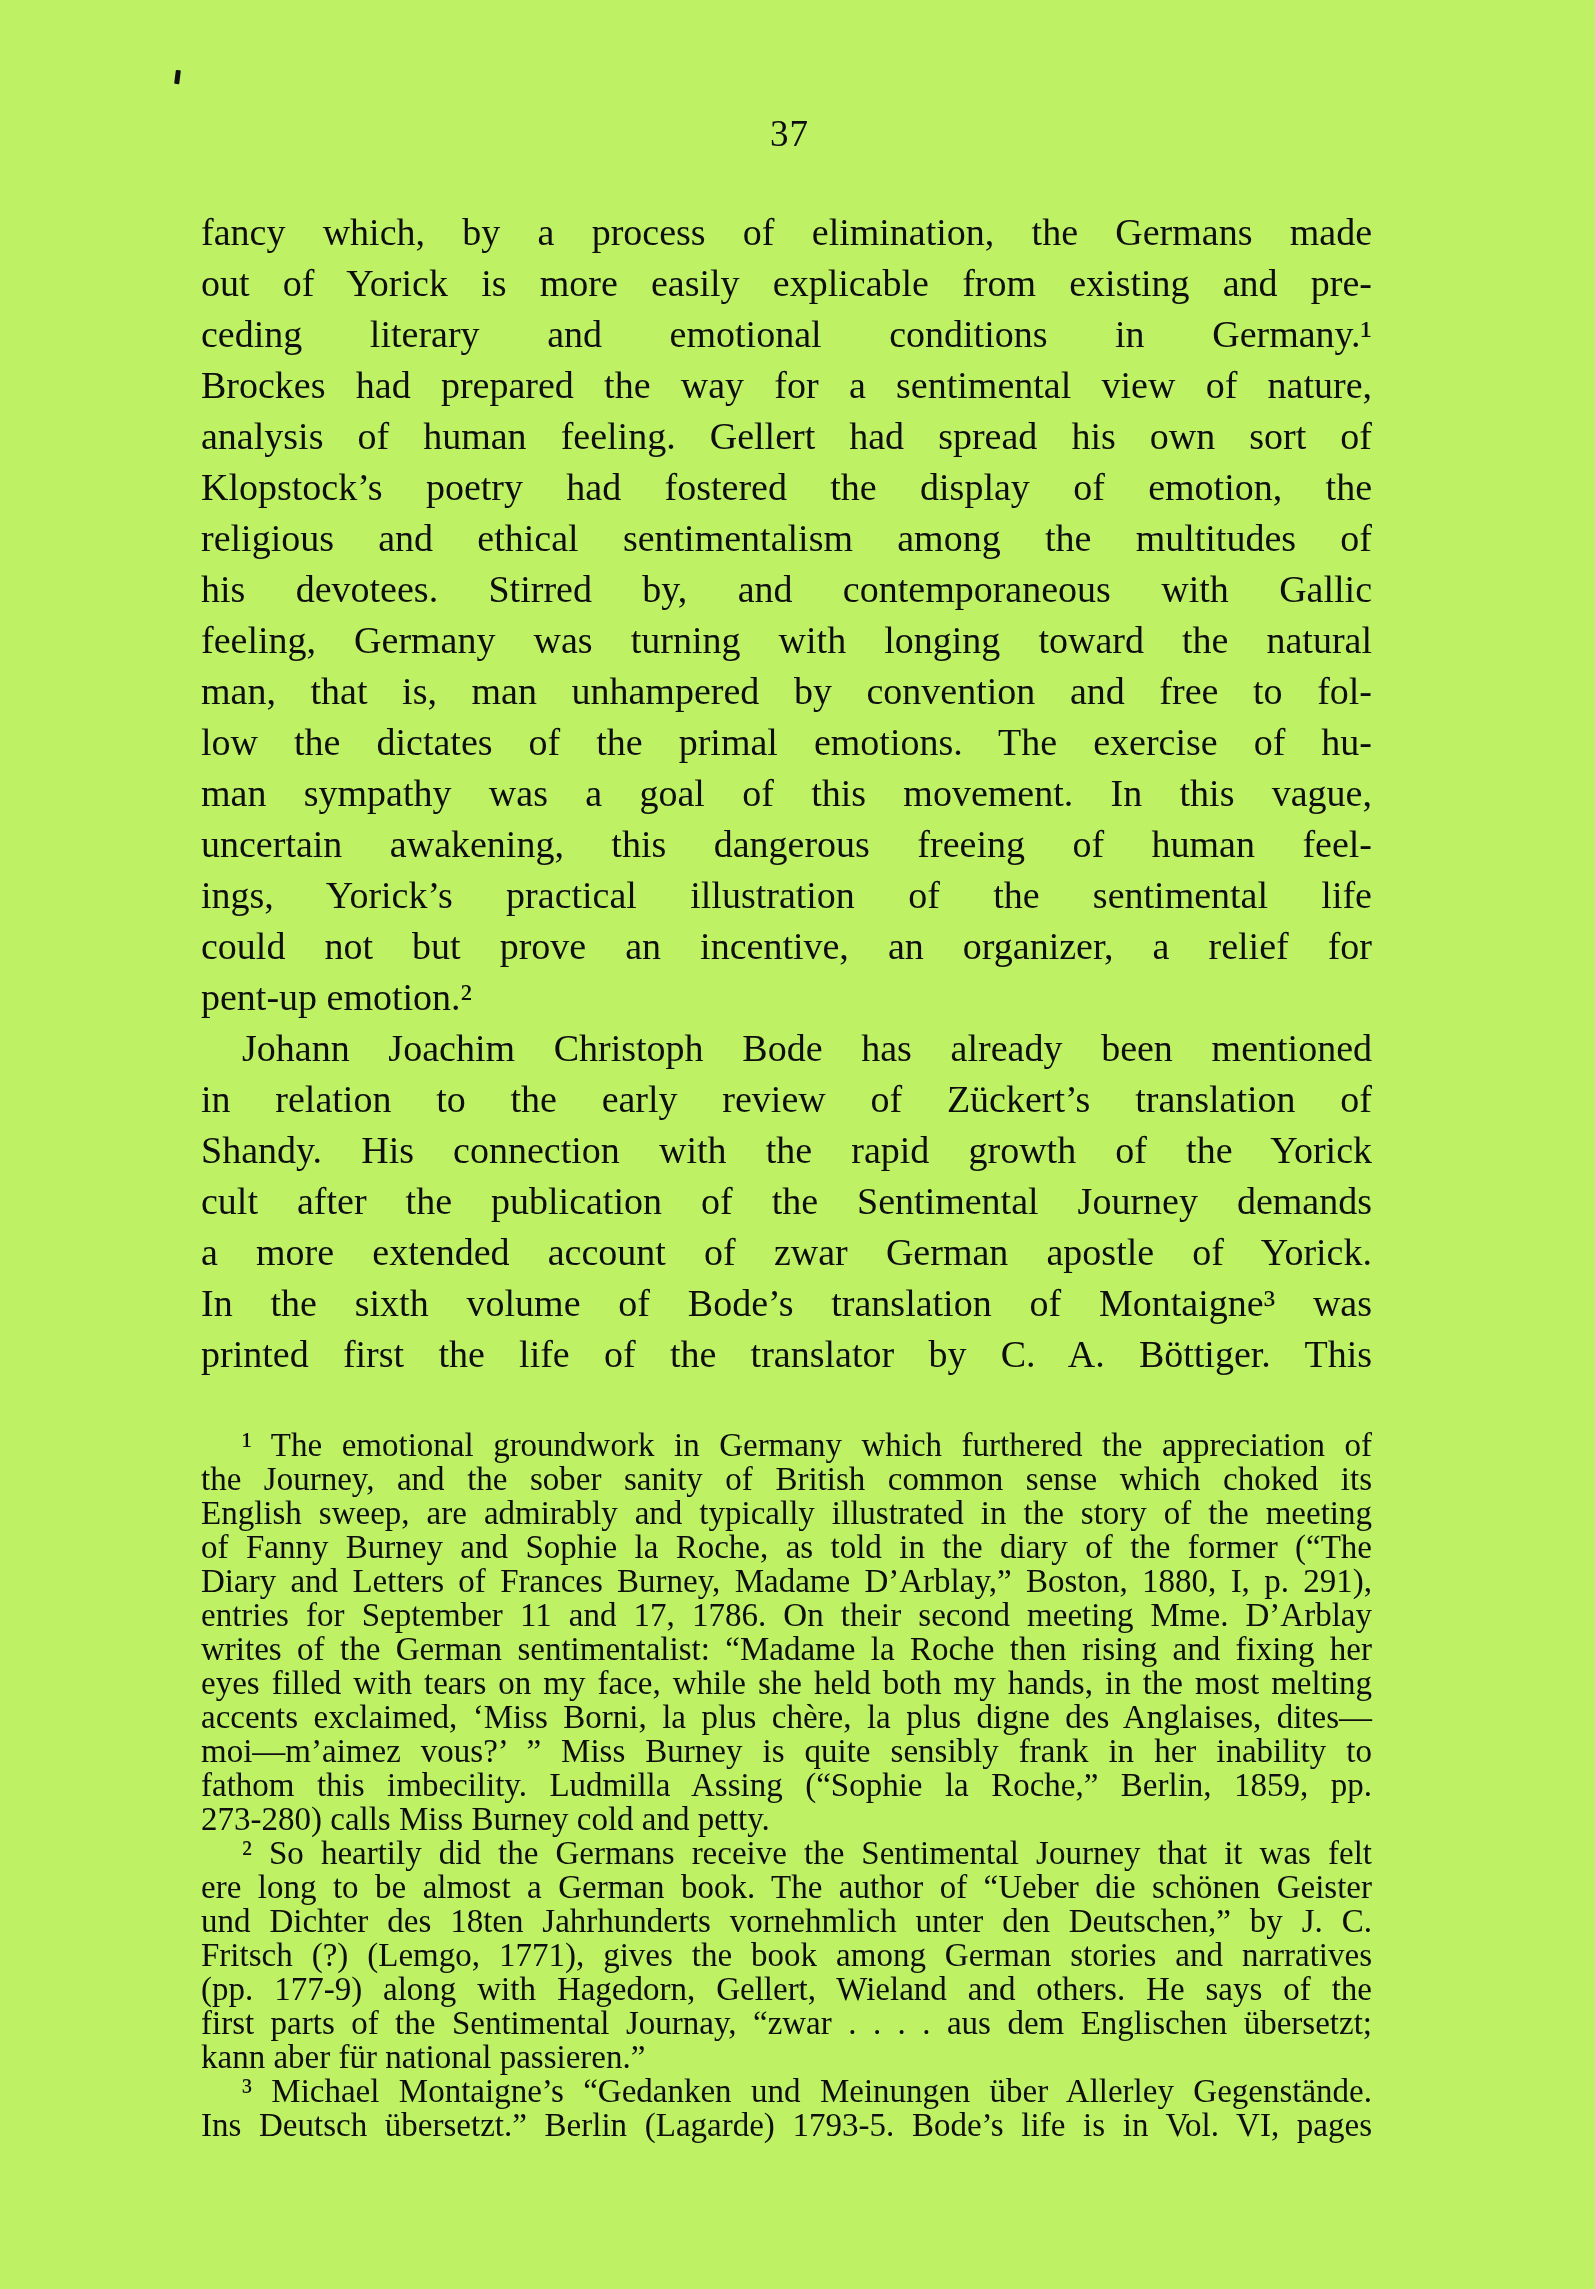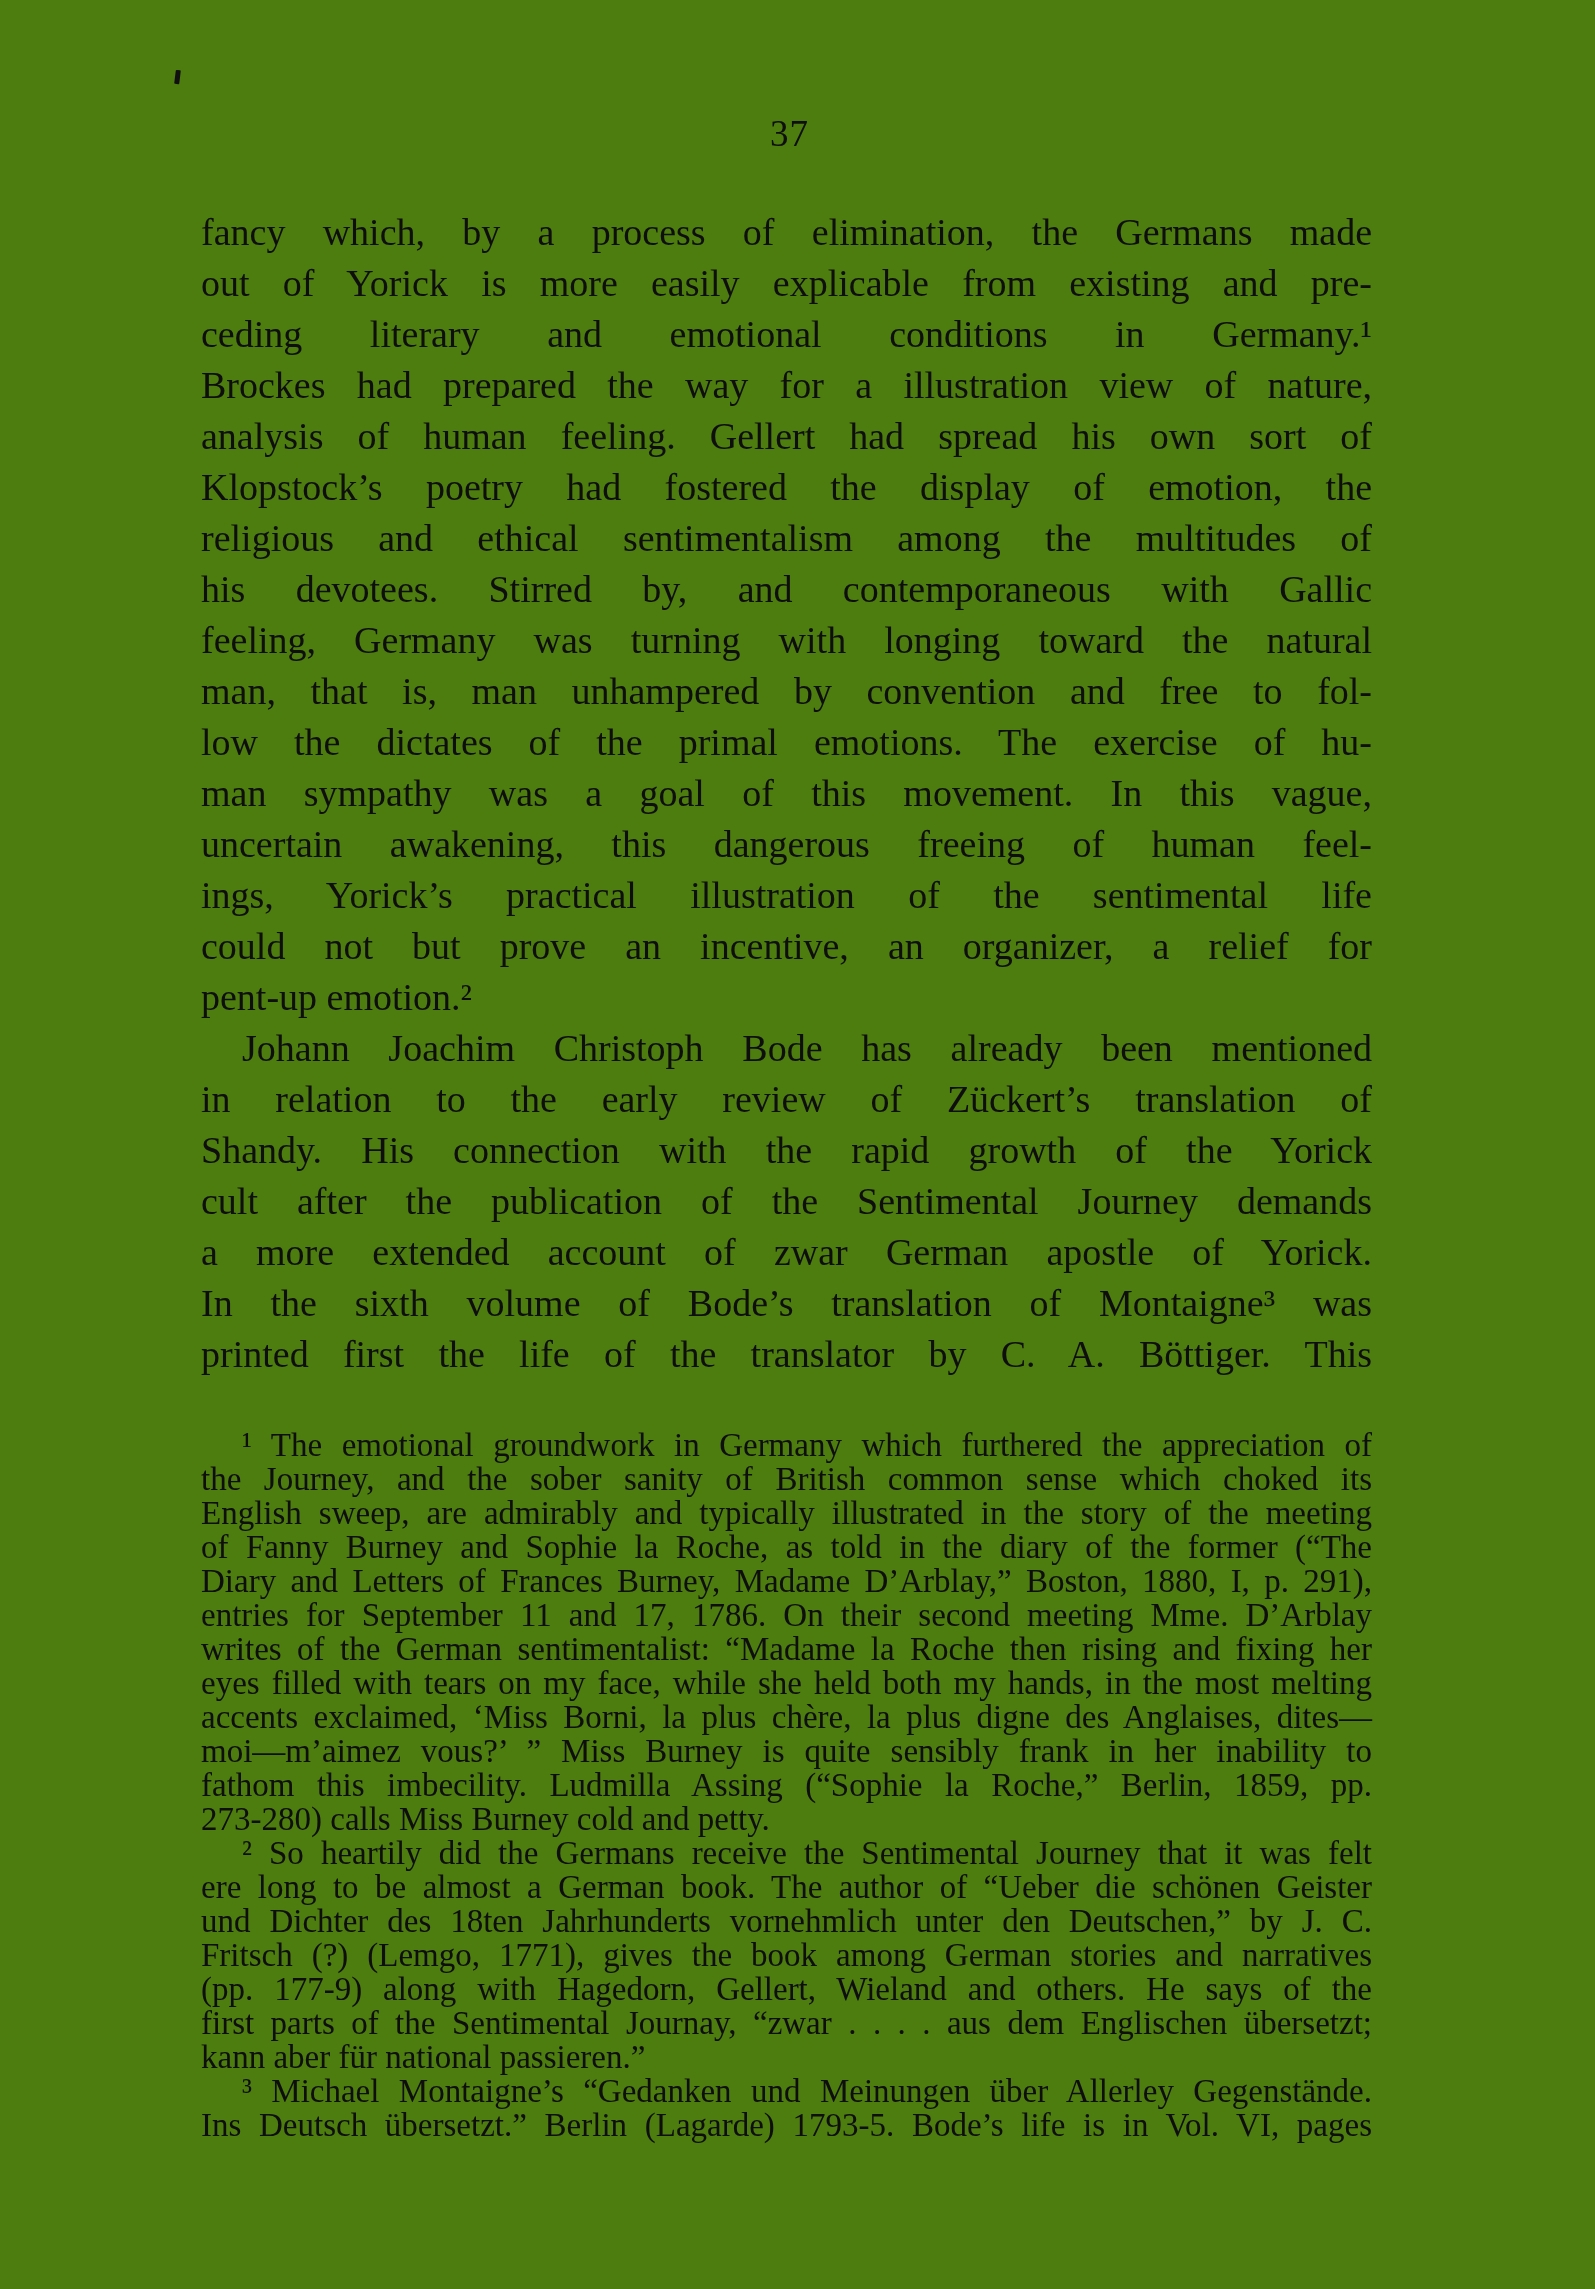--- a/index.html
+++ b/index.html
@@ -4,21 +4,21 @@
 <style>
   html, body {
     margin: 0;
     padding: 0;
     background: #ffffff;
   }
   .book-page {
     position: relative;
     width: 1595px;
     height: 2289px;
-    background: #4d7c0f;
+    background: #bef264;
     color: #0e0e0e;
     font-family: "Liberation Serif", "DejaVu Serif", serif;
     overflow: hidden;
   }
   .page-number-row {
     position: absolute;
     top: 112px;
     left: 0;
     width: 1579px;
     text-align: center;
@@ -72,21 +72,21 @@
 
   <div class="stray-mark"></div>
 
   <div class="page-number-row">37</div>
 
   <main class="body-text">
     <section>
       <div class="ln">fancy which, by a process of elimination, the Germans made</div>
       <div class="ln">out of Yorick is more easily explicable from existing and pre-</div>
       <div class="ln">ceding literary and emotional conditions in Germany.¹</div>
-      <div class="ln">Brockes had prepared the way for a illustration view of nature,</div>
+      <div class="ln">Brockes had prepared the way for a sentimental view of nature,</div>
       <div class="ln">analysis of human feeling. Gellert had spread his own sort of</div>
       <div class="ln">Klopstock’s poetry had fostered the display of emotion, the</div>
       <div class="ln">religious and ethical sentimentalism among the multitudes of</div>
       <div class="ln">his devotees. Stirred by, and contemporaneous with Gallic</div>
       <div class="ln">feeling, Germany was turning with longing toward the natural</div>
       <div class="ln">man, that is, man unhampered by convention and free to fol-</div>
       <div class="ln">low the dictates of the primal emotions. The exercise of hu-</div>
       <div class="ln">man sympathy was a goal of this movement. In this vague,</div>
       <div class="ln">uncertain awakening, this dangerous freeing of human feel-</div>
       <div class="ln">ings, Yorick’s practical illustration of the sentimental life</div>

